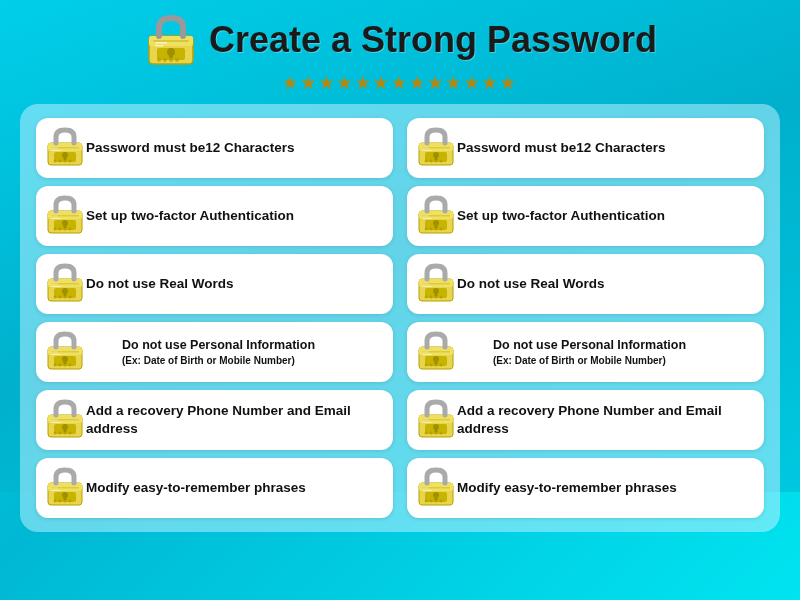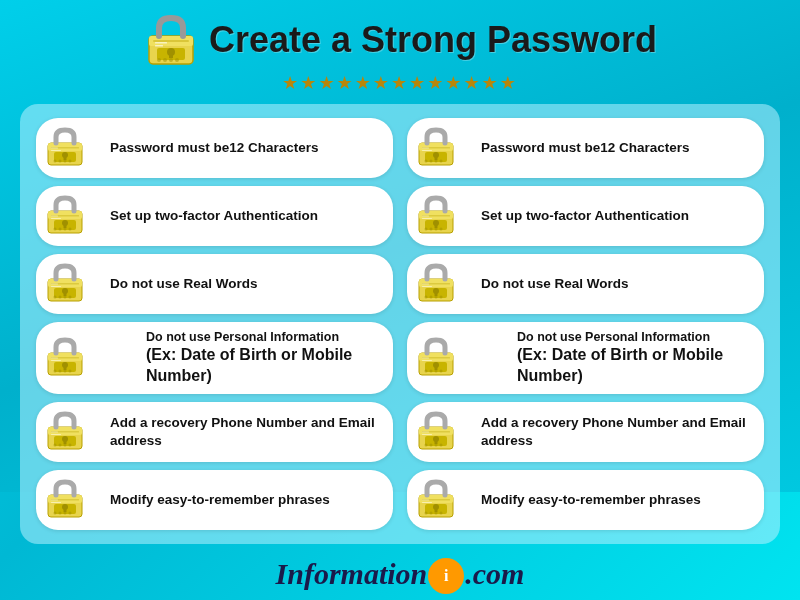--- a/index.html
+++ b/index.html
@@ -54,44 +54,44 @@
       border-radius: 18px;
       padding: 14px 16px;
       width: 760px;
       display: grid;
       grid-template-columns: 1fr 1fr;
       gap: 8px 14px;
     }
 
     .card {
       background: white;
-      border-radius: 22px;
+      border-radius: 12px;
       display: flex;
       align-items: center;
-      gap: 24px;
+      gap: 0;
       padding: 7px 12px 7px 8px;
       box-shadow: 0 1px 4px rgba(0,0,0,0.12);
       min-height: 48px;
     }
 
     .card-text {
       font-size: 13.5px;
       font-weight: 700;
       color: #111;
       line-height: 1.3;
       text-align: left;
     }
 
     .card-text.small {
       font-size: 12.5px;
       margin-left: 36px;
     }
 
     .card-text .sub {
-      font-size: 16px;
+      font-size: 10px;
       font-weight: 600;
       display: block;
     }
 
     .lock-svg {
       flex-shrink: 0;
       width: 42px;
       height: 42px;
     }
 
@@ -367,21 +367,14 @@
       <rect x="7" y="22.5" width="7" height="1" rx="0.5" fill="#fff" opacity="0.5"></rect>
       <circle cx="11" cy="36" r="1.5" fill="#a09000" opacity="0.5"></circle>
       <circle cx="16" cy="36" r="1.5" fill="#a09000" opacity="0.5"></circle>
       <circle cx="21" cy="36" r="1.5" fill="#a09000" opacity="0.5"></circle>
       <circle cx="26" cy="36" r="1.5" fill="#a09000" opacity="0.5"></circle>
     </svg></div>
         <div class="card-text">Modify easy-to-remember phrases</div>
       </div>
     </div>
 
-  <div class="footer">
-    <span>Information</span>
-      <span class="footer-q">
-        <span>i</span>
-      </span>
-      <span>.com</span>
-  </div>
 
 </div>
 
 </body></html>

